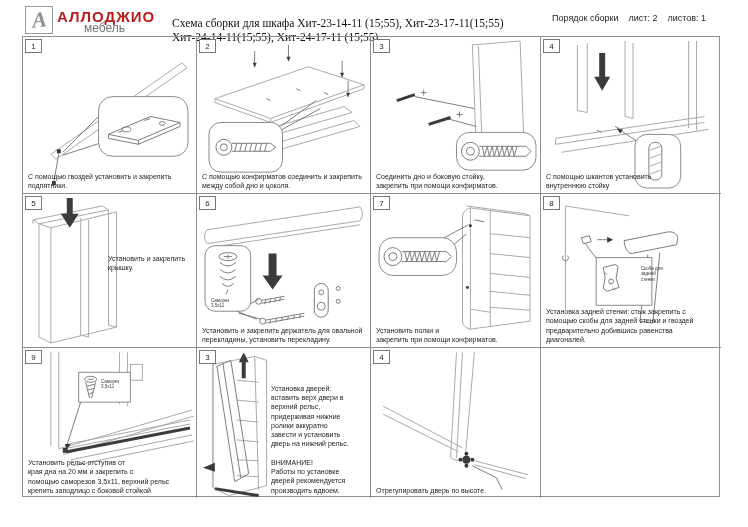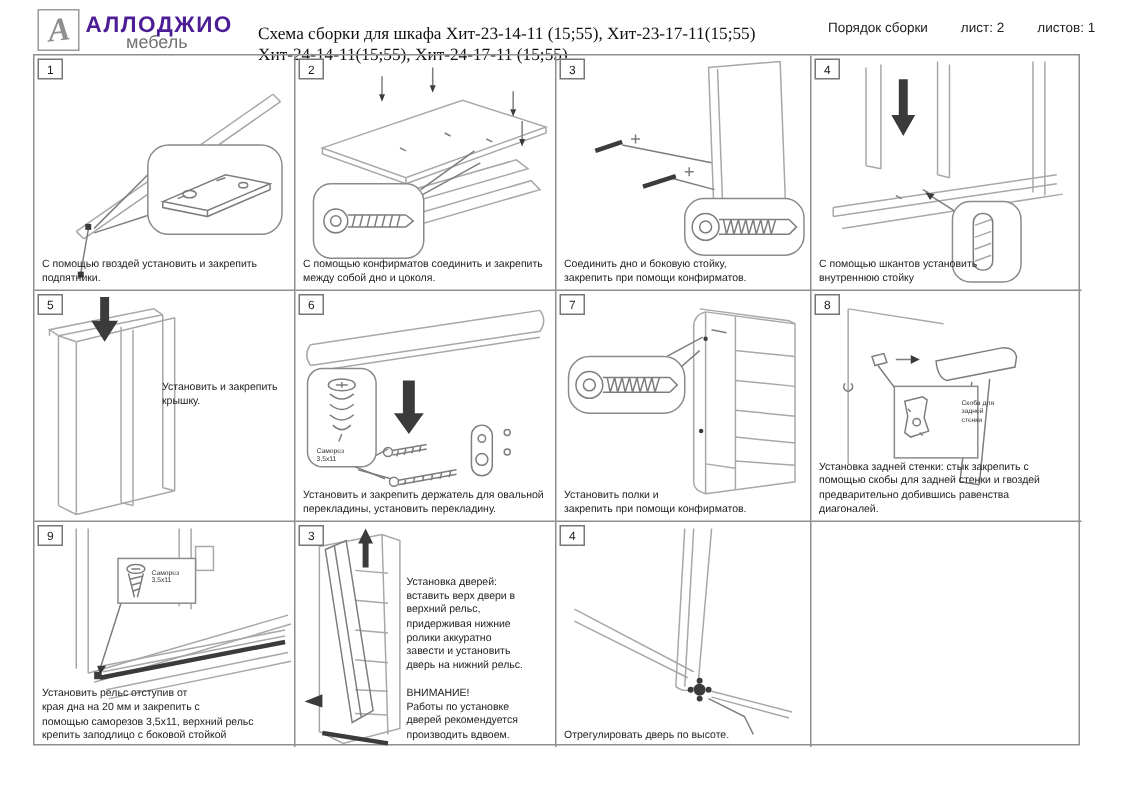--- a/index.html
+++ b/index.html
@@ -7,25 +7,25 @@
     width:748px;height:527px;position:relative;background:#ffffff;
     font-family:"Liberation Sans", sans-serif;color:#1e1e1e;overflow:hidden;
   }
   
   .hdr{position:absolute;left:0;top:0;width:748px;height:36px;}
   .logo-box{position:absolute;left:25px;top:6px;width:26px;height:26px;border:1px solid #9a9a9a;
     display:flex;align-items:center;justify-content:center;}
   .logo-letter{font-family:"Liberation Serif", serif;font-style:italic;font-weight:bold;
     font-size:22px;color:#8f8f8f;transform:rotate(-6deg);}
   .brand-name{position:absolute;left:57px;top:8px;font-size:15px;font-weight:bold;
-    letter-spacing:1px;color:#4c1d95;}
+    letter-spacing:1px;color:#b91c1c;}
   .brand-type{position:absolute;left:84px;top:21px;font-size:12px;color:#737373;}
   .doc-title{position:absolute;left:172px;top:16px;width:400px;
     font-family:"Liberation Serif", serif;font-size:11.5px;line-height:1.25;color:#101010;}
-  .order-info{position:absolute;left:552px;top:13px;font-size:9px;color:#222;display:flex;gap:22px;}
+  .order-info{position:absolute;left:552px;top:13px;font-size:9px;color:#222;display:flex;gap:10px;}
   
   .grid{position:absolute;left:22px;top:36px;width:698px;height:461px;
     border:1px solid #8e8e8e;display:grid;
     grid-template-columns:174px 174px 170px 180px;
     grid-template-rows:157px 154px 150px;box-sizing:border-box;}
   .cell{position:relative;border-right:1px solid #8e8e8e;border-bottom:1px solid #8e8e8e;box-sizing:border-box;overflow:hidden;}
   .cell.last-col{border-right:none;}
   .cell.last-row{border-bottom:none;}
   .num{position:absolute;left:2px;top:2px;min-width:13px;height:12px;border:1px solid #777;
     font-size:8px;display:flex;align-items:center;justify-content:center;background:#fff;z-index:3;padding:0 1px;}

